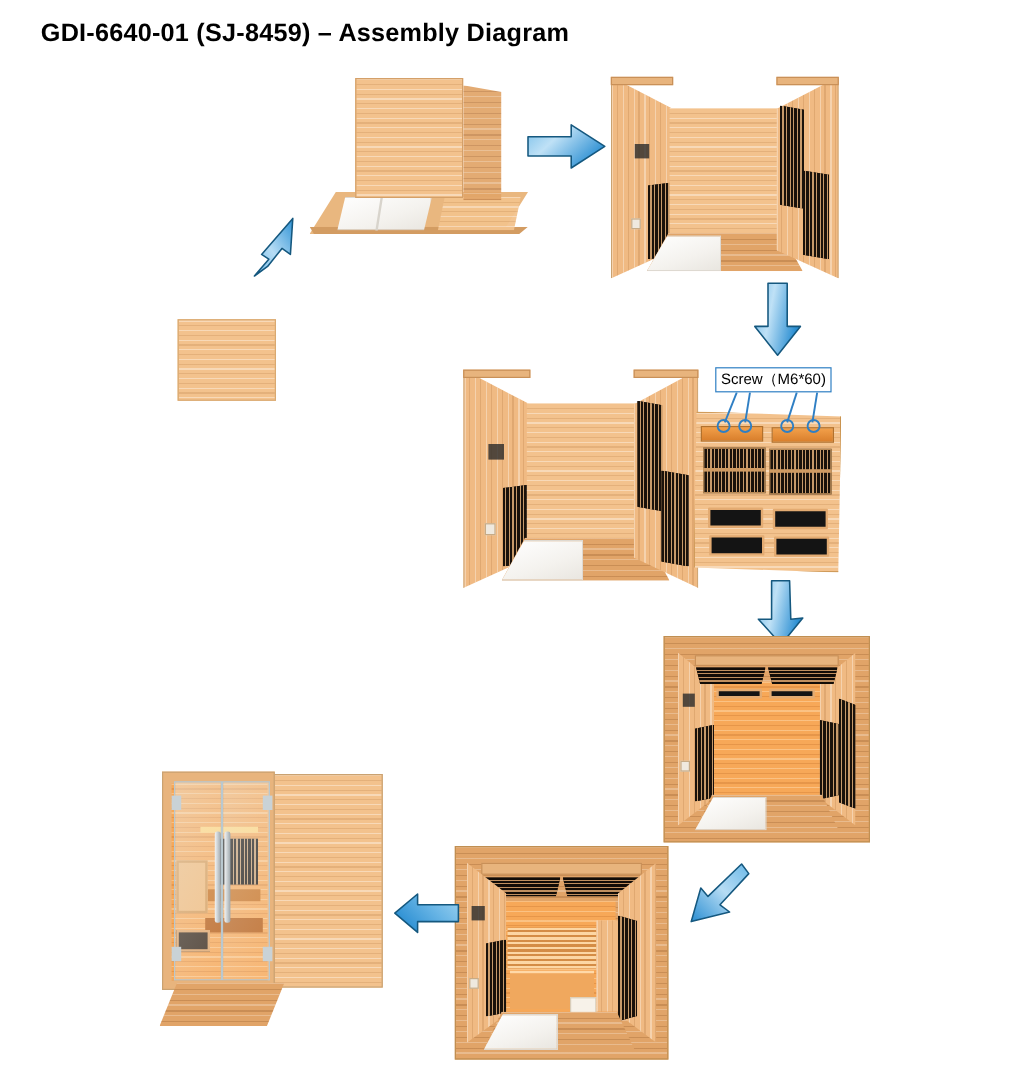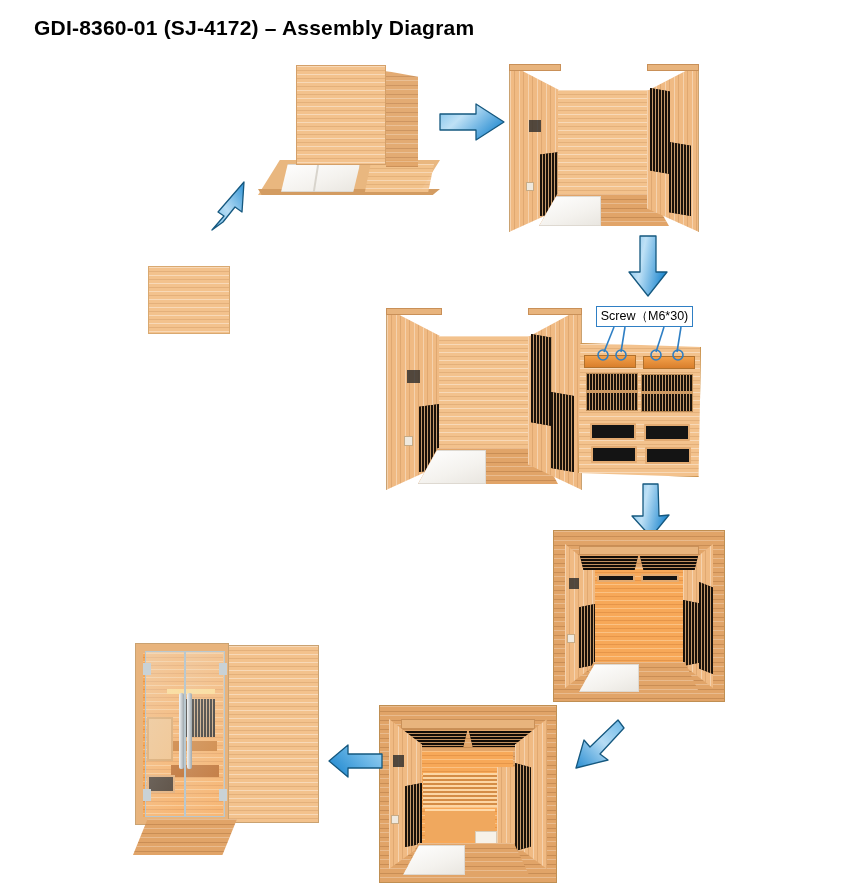--- a/index.html
+++ b/index.html
@@ -156,21 +156,21 @@
     left: 580px;
     top: 300px;
     z-index: 39;
   }
 
   .sq { position: absolute; box-sizing: border-box; }
 </style>
 </head>
 <body>
 
-<div id="page-title">GDI-8360-01 (SJ-4172) – Assembly Diagram</div>
+<div id="page-title">GDI-6640-01 (SJ-8459) – Assembly Diagram</div>
 
 <div class="stage" style="left:148px; top:266px; width:82px; height:68px;">
   <div class="stage-img">
     <div class="sq wood" style="left:0; top:0; right:0; bottom:0; border:1px solid #d9a971;"></div>
   </div>
 </div>
 
 <div class="arrow" style="left:200px; top:172px; width:60px; height:66px;">
   <svg width="60" height="66" viewBox="0 0 60 66">
     <defs>
@@ -328,21 +328,21 @@
       <line x1="76" y1="52" x2="84" y2="27"></line>
       <line x1="97" y1="52" x2="101" y2="27"></line>
       <circle cx="23" cy="55" r="5"></circle>
       <circle cx="41" cy="55" r="5"></circle>
       <circle cx="76" cy="55" r="5"></circle>
       <circle cx="98" cy="55" r="5"></circle>
     </g>
   </svg>
 </div>
 <div id="screw-callout">
-  <span>Screw（M6*30)</span>
+  <span>Screw（M6*60)</span>
 </div>
 
 <div class="arrow" style="left:628px; top:482px; width:46px; height:58px;">
   <svg width="46" height="58" viewBox="0 0 46 58">
     <defs>
       <linearGradient id="agD" x1="0" y1="0" x2="1" y2="0.3">
         <stop offset="0%" stop-color="#74bce9"></stop>
         <stop offset="42%" stop-color="#bfe1f6"></stop>
         <stop offset="100%" stop-color="#2a8ed2"></stop>
       </linearGradient>

